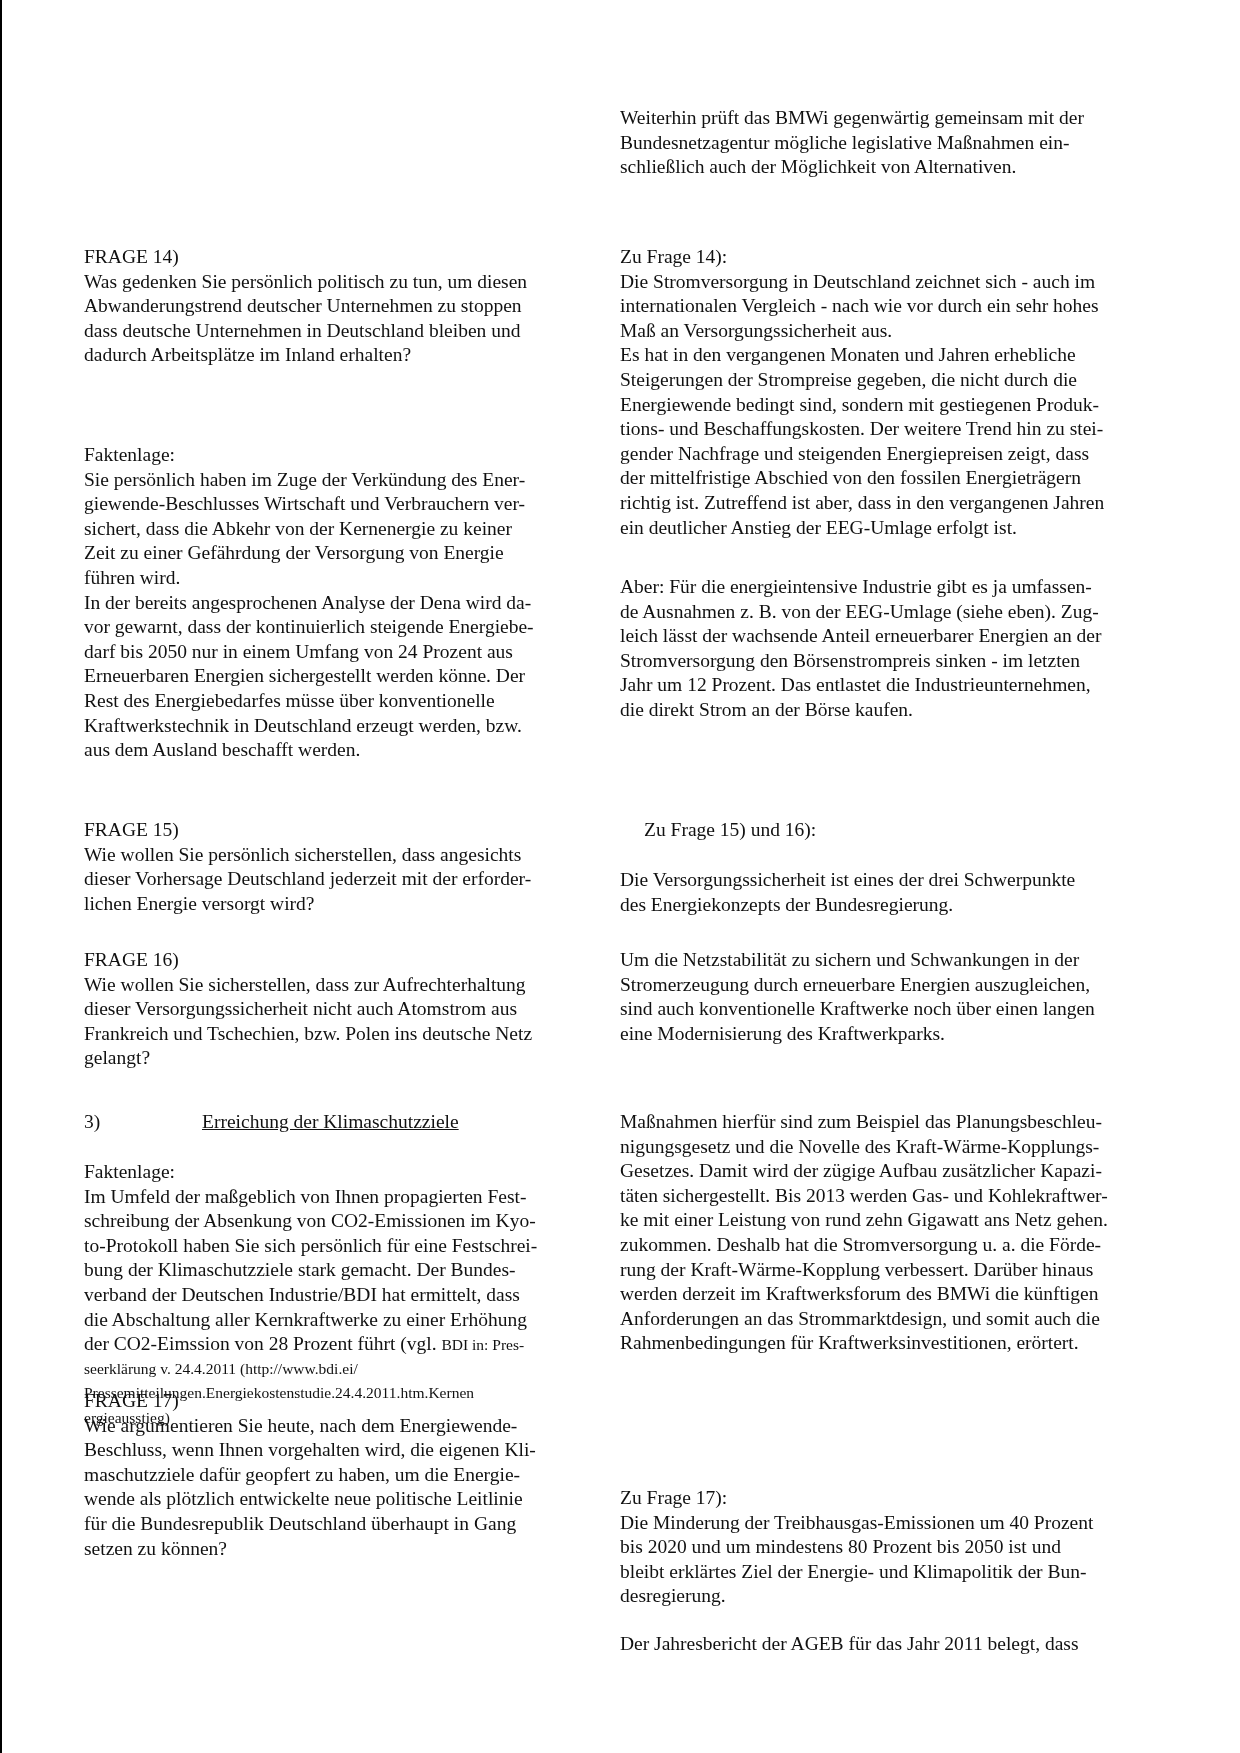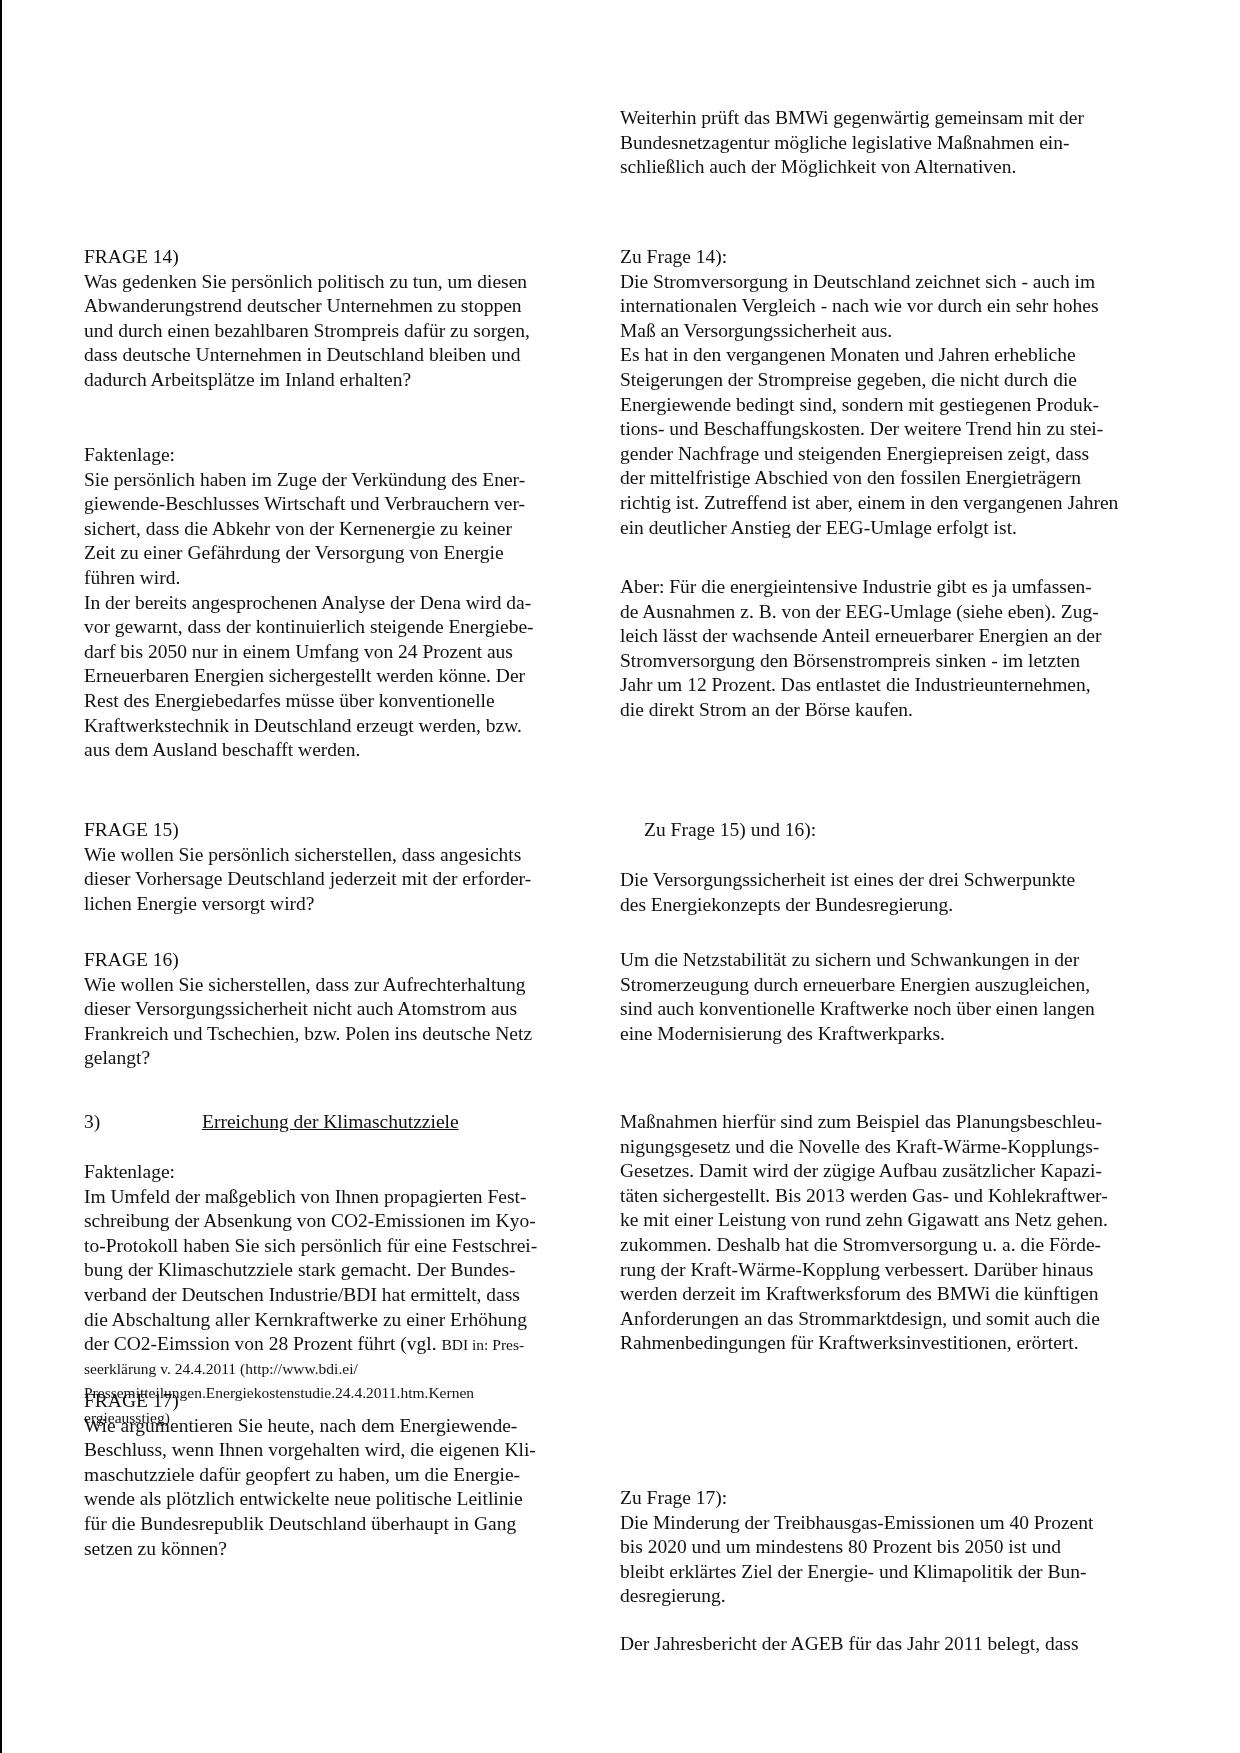--- a/index.html
+++ b/index.html
@@ -56,21 +56,20 @@
 <div class="block right" style="top:106px;">
   <span class="ln"> Weiterhin prüft das BMWi gegenwärtig gemeinsam mit der</span>
   <span class="ln">Bundesnetzagentur mögliche legislative Maßnahmen ein-</span>
   <span class="ln">schließlich auch der Möglichkeit von Alternativen.</span>
 </div>
 
 <div class="block left" style="top:245px;">
   <span class="ln">FRAGE 14)</span>
   <span class="ln">Was gedenken Sie persönlich politisch zu tun, um diesen</span>
   <span class="ln">Abwanderungstrend deutscher Unternehmen zu stoppen</span>
-  <span class="ln">und durch einen bezahlbaren Strompreis dafür zu sorgen,</span>
   <span class="ln">dass deutsche Unternehmen in Deutschland bleiben und</span>
   <span class="ln">dadurch Arbeitsplätze im Inland erhalten?</span>
 </div>
 
 <div class="block left" style="top:443px;">
   <span class="ln">Faktenlage:</span>
   <span class="ln">Sie persönlich haben im Zuge der Verkündung des Ener-</span>
   <span class="ln">giewende-Beschlusses Wirtschaft und Verbrauchern ver-</span>
   <span class="ln">sichert, dass die Abkehr von der Kernenergie zu keiner</span>
   <span class="ln">Zeit zu einer Gefährdung der Versorgung von Energie</span>
@@ -88,21 +87,21 @@
   <span class="ln"> Zu Frage 14):</span>
   <span class="ln">Die Stromversorgung in Deutschland zeichnet sich  - auch im</span>
   <span class="ln">internationalen Vergleich - nach wie vor durch ein sehr hohes</span>
   <span class="ln">Maß an Versorgungssicherheit aus.</span>
   <span class="ln"> Es hat in den vergangenen Monaten und Jahren erhebliche</span>
   <span class="ln">Steigerungen der Strompreise gegeben, die nicht durch die</span>
   <span class="ln">Energiewende bedingt sind, sondern mit gestiegenen Produk-</span>
   <span class="ln">tions- und Beschaffungskosten. Der weitere Trend hin zu stei-</span>
   <span class="ln">gender Nachfrage und steigenden Energiepreisen zeigt, dass</span>
   <span class="ln">der mittelfristige Abschied von den fossilen Energieträgern</span>
-  <span class="ln">richtig ist. Zutreffend ist aber, einem in den vergangenen Jahren</span>
+  <span class="ln">richtig ist. Zutreffend ist aber, dass in den vergangenen Jahren</span>
   <span class="ln">ein deutlicher Anstieg der EEG-Umlage erfolgt ist.</span>
 </div>
 
 <div class="block right" style="top:575px;">
   <span class="ln"> Aber: Für die energieintensive Industrie gibt es ja umfassen-</span>
   <span class="ln">de Ausnahmen z. B. von der EEG-Umlage (siehe eben). Zug-</span>
   <span class="ln">leich lässt der wachsende Anteil erneuerbarer Energien an der</span>
   <span class="ln">Stromversorgung den Börsenstrompreis sinken - im letzten</span>
   <span class="ln">Jahr um 12 Prozent. Das entlastet die Industrieunternehmen,</span>
   <span class="ln">die direkt Strom an der Börse kaufen.</span>

